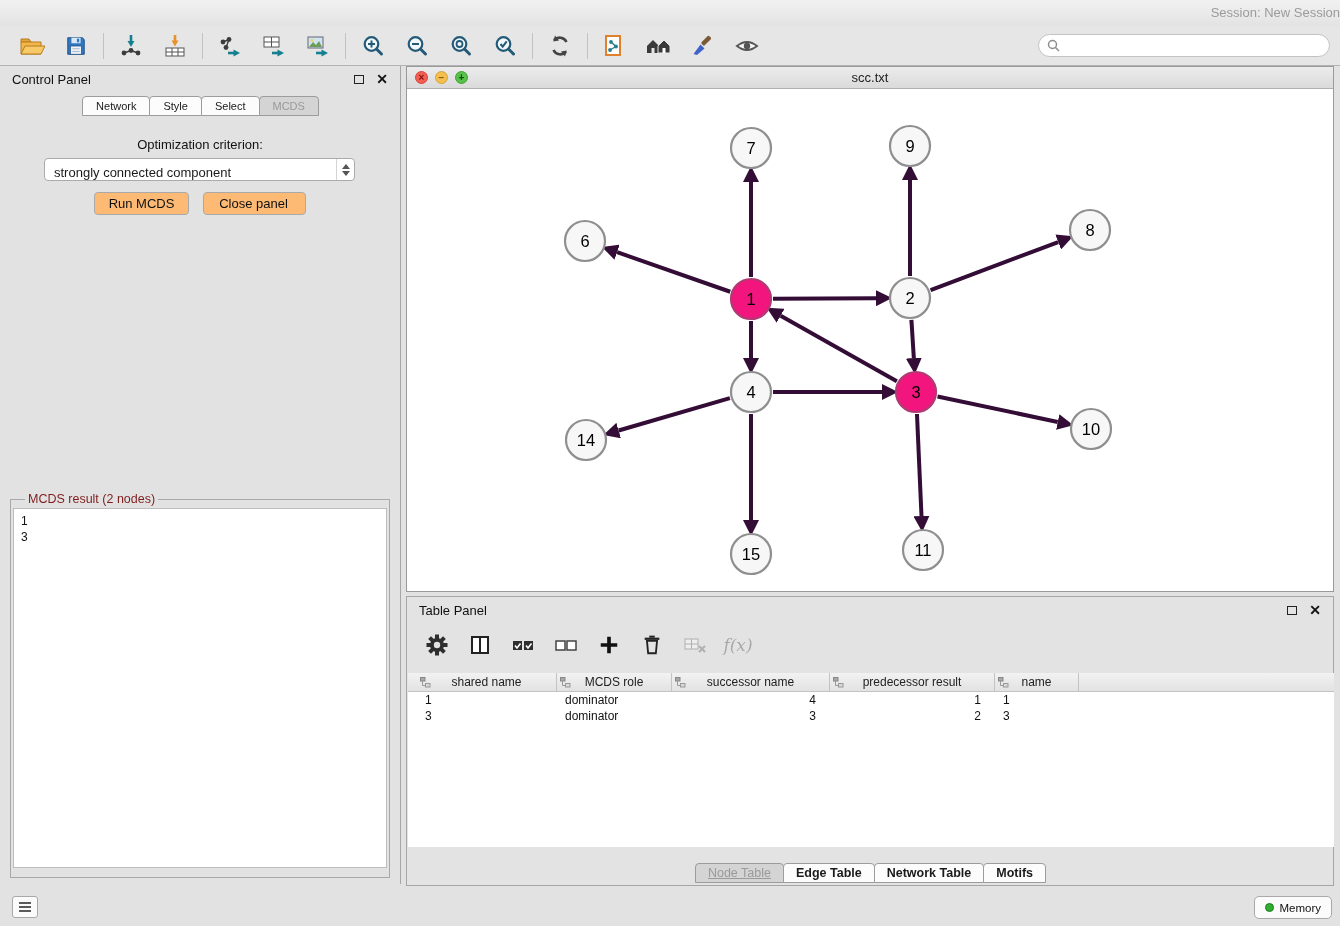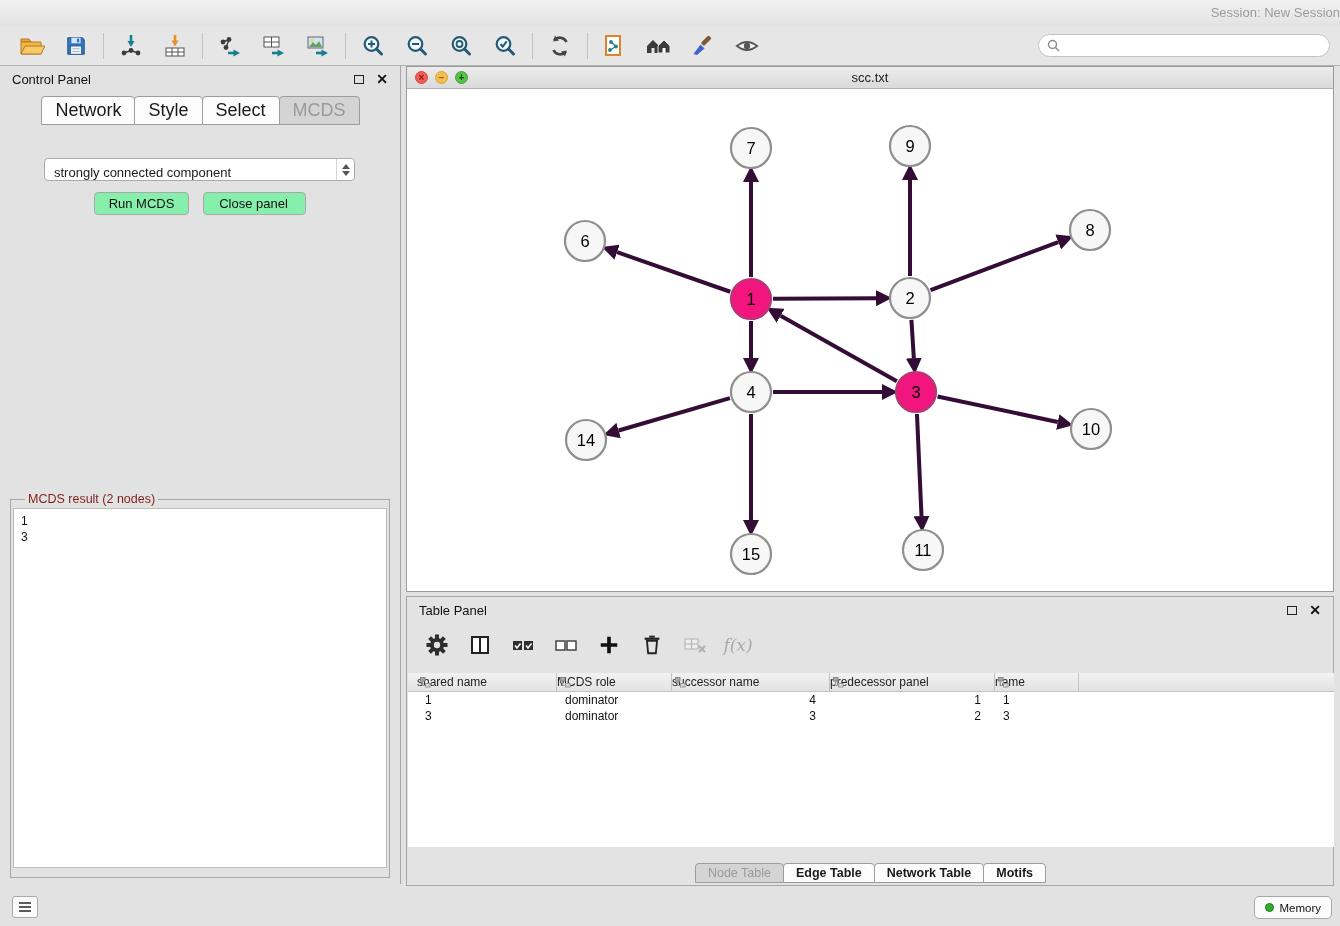--- a/index.html
+++ b/index.html
@@ -17,29 +17,29 @@
 .search-box input{border:none;outline:none;flex:1;font-size:12px;background:transparent;}
 
 
 .control-panel{position:absolute;left:0;top:66px;width:401px;height:818px;background:#e2e2e2;border-right:1px solid #a6a6a6;}
 .panel-header{height:26px;display:flex;align-items:center;padding:0 12px;}
 .panel-title{font-size:13px;color:#111;}
 .win-icons{margin-left:auto;display:flex;gap:12px;align-items:center;}
 .float-icon{width:10px;height:9px;border:1.5px solid #222;display:inline-block;}
 .close-icon{font-weight:bold;font-size:14px;color:#111;line-height:10px;}
 .cp-tabs{display:flex;justify-content:center;margin-top:4px;}
-.tab{border:1px solid #9c9c9c;background:#fcfcfc;padding:3px 13px;font-size:18px;border-radius:4px 4px 0 0;margin-right:-1px;cursor:pointer;white-space:nowrap;}
+.tab{border:1px solid #9c9c9c;background:#fcfcfc;padding:3px 13px;font-size:11px;border-radius:4px 4px 0 0;margin-right:-1px;cursor:pointer;white-space:nowrap;}
 .tab.active{background:#d4d4d4;color:#9a9a9a;}
 .opt-label{position:absolute;top:71px;left:0;width:100%;text-align:center;font-size:13px;color:#111;}
 .dropdown{position:absolute;left:44px;top:92px;width:311px;height:23px;background:#fff;border:1px solid #ababab;border-radius:4px;display:flex;align-items:flex-end;padding-left:9px;font-size:13px;cursor:pointer;}
 .dd-stepper{margin-left:auto;width:18px;height:100%;border-left:1px solid #d5d5d5;display:flex;flex-direction:column;align-items:center;justify-content:center;gap:2px;}
 .dd-stepper i{width:0;height:0;border-left:4px solid transparent;border-right:4px solid transparent;}
 .dd-up{border-bottom:5px solid #555;}
 .dd-down{border-top:5px solid #555;}
-.cp-btn{position:absolute;top:126px;height:23px;background:#86efac;border:1px solid #a9a9a9;border-radius:4px;font-size:13px;padding:0 12px;cursor:pointer;color:#111;}
+.cp-btn{position:absolute;top:126px;height:23px;background:#fdba74;border:1px solid #a9a9a9;border-radius:4px;font-size:13px;padding:0 12px;cursor:pointer;color:#111;}
 #run-btn{left:94px;width:95px;}
 #close-panel-btn{left:203px;width:103px;padding-left:10px;}
 .result-fieldset{position:absolute;left:10px;top:426px;width:380px;height:386px;border:1px solid #a8a8a8;background:#e2e2e2;padding:2px;}
 .result-fieldset legend{font-size:12.5px;padding:0 3px;margin-left:12px;color:#7f1d1d;}
 .result-box{width:100%;height:360px;background:#fff;border:1px solid #bdbdbd;padding:4px 7px;font-size:12px;line-height:16px;color:#111;overflow:hidden;}
 
 
 .network-window{position:absolute;left:406px;top:66px;width:928px;height:526px;border:1px solid #9a9a9a;background:#fff;}
 .nw-titlebar{height:22px;background:linear-gradient(#ececec,#dadada);border-bottom:1px solid #b0b0b0;position:relative;display:flex;align-items:center;justify-content:center;font-size:13px;color:#222;}
 .traffic{position:absolute;left:8px;top:4px;display:flex;gap:7px;}
@@ -49,27 +49,27 @@
 .light.green{background:#58c14c;border:1px solid #43a234;color:#14520d;}
 #graph-svg{display:block;}
 
 
 .table-panel{position:absolute;left:406px;top:596px;width:928px;height:290px;background:#e3e3e3;border:1px solid #a6a6a6;}
 .tp-toolbar{position:absolute;left:0;top:26px;width:100%;height:44px;display:flex;align-items:center;padding-left:16px;gap:15px;}
 .tp-btn{background:none;border:none;width:28px;height:28px;display:flex;align-items:center;justify-content:center;cursor:pointer;}
 .fx{font-family:"DejaVu Serif",serif;font-style:italic;font-size:17px;color:#a9a9a9;}
 .table-area{position:absolute;left:1px;top:76px;width:926px;height:174px;background:#fff;overflow:hidden;}
 .thead-row{display:flex;background:linear-gradient(#f2f2f2,#e2e2e2);height:19px;border-bottom:1px solid #c3c3c3;padding-left:9px;}
-.th{display:flex;align-items:center;position:relative;border-right:1px solid #c3c3c3;font-size:12px;color:#222;gap:4px;cursor:pointer;}
+.th{display:flex;align-items:center;justify-content:center;position:relative;border-right:1px solid #c3c3c3;font-size:12px;color:#222;gap:4px;cursor:pointer;}
 .th svg{position:absolute;left:3px;top:4px;}
 .tr{display:flex;height:16px;padding-left:9px;}
 .td{font-size:12px;line-height:16px;color:#111;overflow:hidden;white-space:nowrap;}
 .tp-tabs{position:absolute;left:0;top:266px;width:100%;display:flex;justify-content:center;}
 .tp-tabs .tab{padding:2px 12px;font-weight:bold;font-size:12.5px;}
-.tp-tabs .tab.active{font-weight:normal;}
+.tp-tabs .tab.active{font-weight:normal;text-decoration:underline;}
 
 
 .statusbar{position:absolute;left:0;top:888px;width:1340px;height:38px;background:#e2e2e2;}
 .list-btn{position:absolute;left:12px;top:8px;width:26px;height:22px;background:#fbfbfb;border:1px solid #a9a9a9;border-radius:3px;display:flex;align-items:center;justify-content:center;cursor:pointer;}
 .memory-btn{position:absolute;right:8px;top:8px;height:23px;background:#fbfbfb;border:1px solid #a9a9a9;border-radius:5px;display:flex;align-items:center;gap:5px;padding:0 10px;font-size:11.5px;cursor:pointer;color:#111;}
 .mem-dot{width:9px;height:9px;border-radius:50%;background:#2fae2f;border:1px solid #1d7c1d;}
 </style>
 </head>
 <body>
 
@@ -236,20 +236,21 @@
         <span class="float-icon"></span>
         <span class="close-icon">✕</span>
       </span>
     </div>
     <div class="cp-tabs" id="cp-tabs">
         <div class="tab">Network</div>
         <div class="tab">Style</div>
         <div class="tab">Select</div>
         <div class="tab active">MCDS</div>
       </div>
+    <div class="opt-label">Optimization criterion:</div>
     <div class="dropdown">
       <span>strongly connected component</span>
       <span class="dd-stepper">
           <i class="dd-up"></i>
           <i class="dd-down"></i>
         </span>
     </div>
     <button class="cp-btn" id="run-btn">Run MCDS</button>
     <button class="cp-btn" id="close-panel-btn">Close panel</button>
     <fieldset class="result-fieldset">
@@ -436,21 +437,21 @@
               <path d="M2.5 4 v4.5 h3" stroke="#999" fill="none"></path>
             </svg>
             <span>successor name</span>
           </div>
           <div class="th" style="width: 165px;">
             <svg width="11" height="11" viewBox="0 0 11 11">
               <rect x="0.5" y="0.5" width="4.5" height="3.5" fill="#a8a8a8" stroke="#888"></rect>
               <rect x="5.5" y="6.5" width="4.5" height="3.5" fill="#d8d8d8" stroke="#999"></rect>
               <path d="M2.5 4 v4.5 h3" stroke="#999" fill="none"></path>
             </svg>
-            <span>predecessor panel</span>
+            <span>predecessor result</span>
           </div>
           <div class="th" style="width: 84px;">
             <svg width="11" height="11" viewBox="0 0 11 11">
               <rect x="0.5" y="0.5" width="4.5" height="3.5" fill="#a8a8a8" stroke="#888"></rect>
               <rect x="5.5" y="6.5" width="4.5" height="3.5" fill="#d8d8d8" stroke="#999"></rect>
               <path d="M2.5 4 v4.5 h3" stroke="#999" fill="none"></path>
             </svg>
             <span>name</span>
           </div>
         </div>

